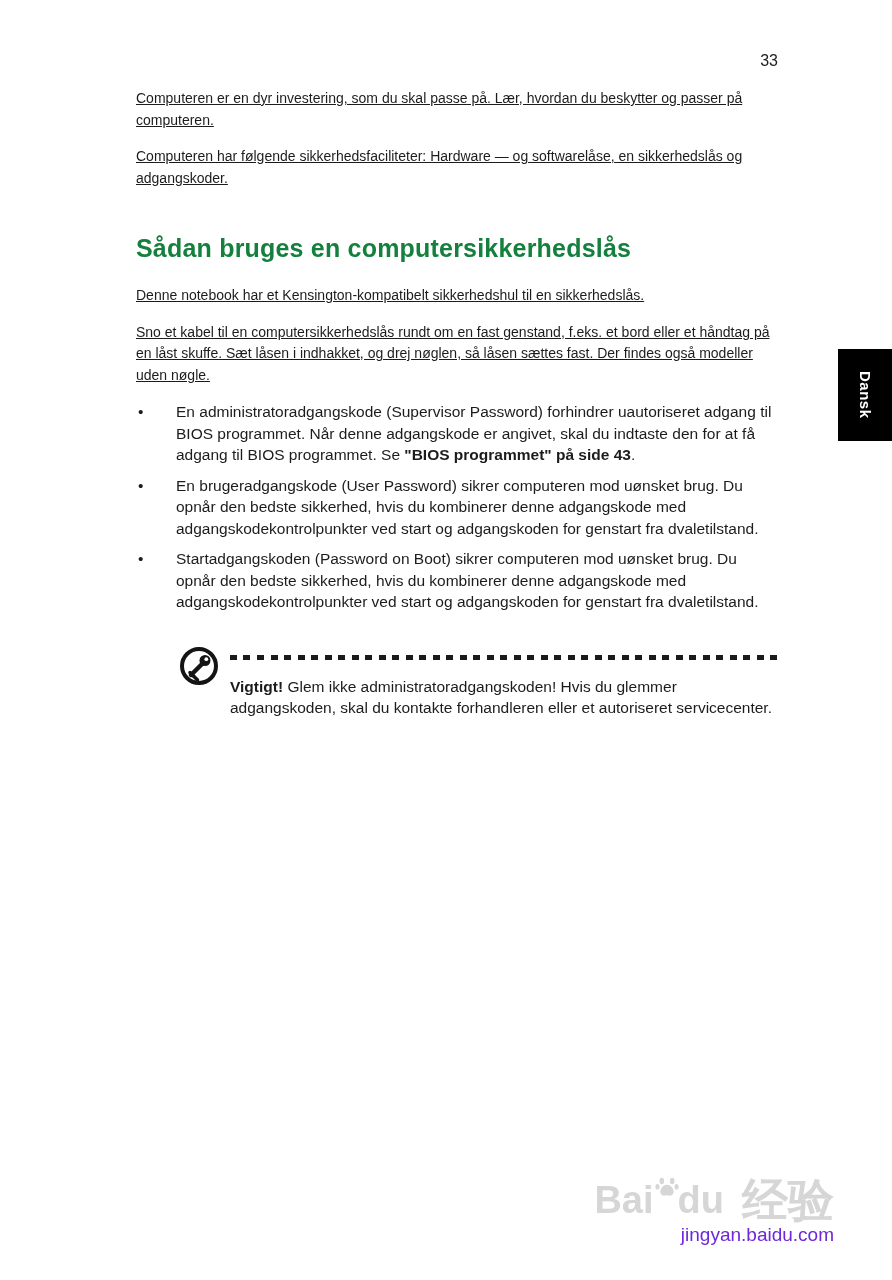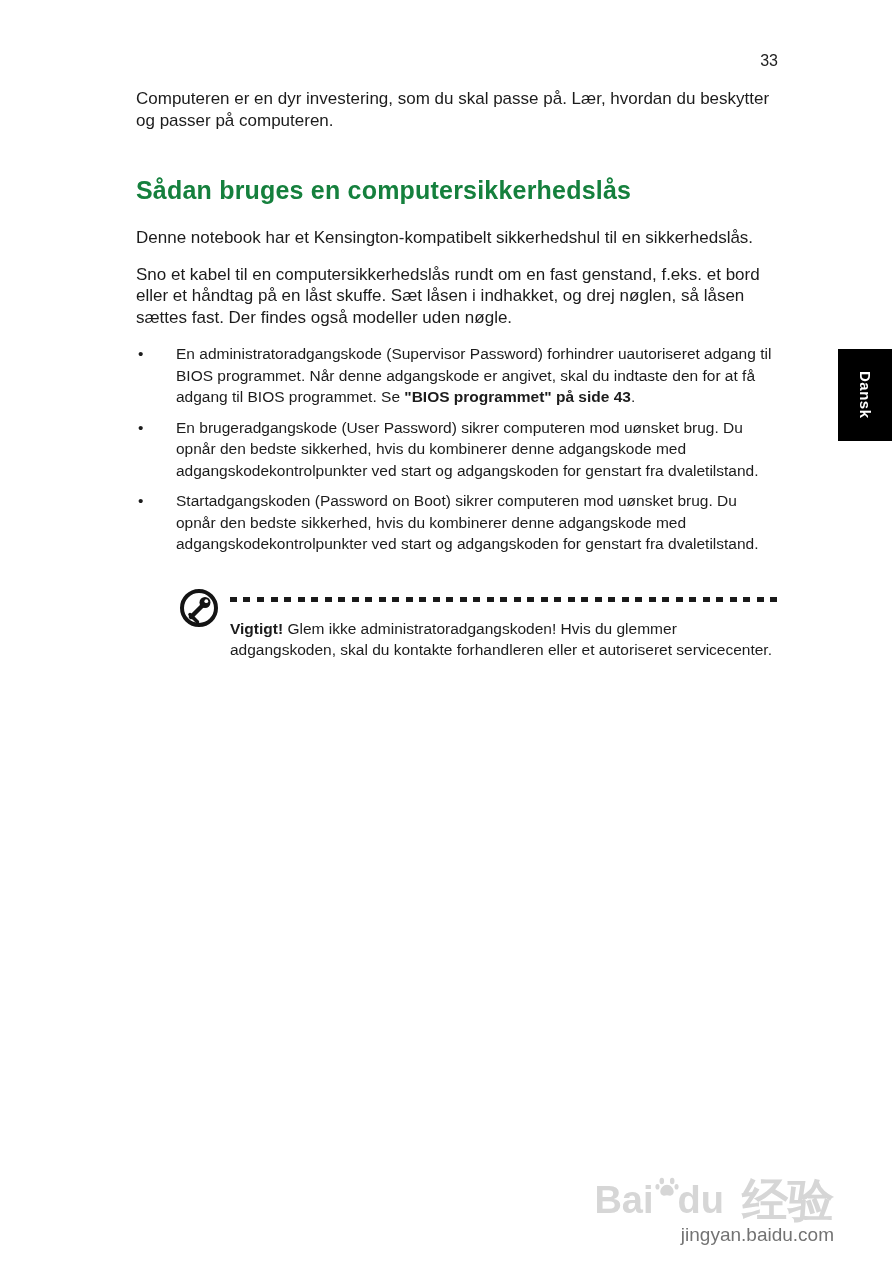--- a/index.html
+++ b/index.html
@@ -23,22 +23,23 @@
     font-size: 34px; line-height: 40px; font-weight: 700;
     color: #121212; margin-top: 20px; margin-bottom: 26px;
     letter-spacing: 0.2px;
   }
   h2 {
     font-size: 25px; line-height: 30px; font-weight: 700;
     color: #15803d; margin-top: 44px; margin-bottom: 22px;
     letter-spacing: 0.2px;
   }
   p.body {
-    font-size: 17px; line-height: 21.5px; margin-bottom: 15px;
+    font-size: 14px; line-height: 21.5px; margin-bottom: 15px;
     color: #1c1c1c;
+    text-decoration: underline;
   }
   .bullets { margin-top: 10px; }
   .bullet-row { display: flex; margin-bottom: 9px; }
   .bullet-row .marker {
     width: 40px; flex: 0 0 40px; font-size: 15.5px; line-height: 21.5px;
     padding-left: 2px;
   }
   .bullet-row .bullet-text {
     flex: 1; font-size: 15.5px; line-height: 21.5px;
   }
@@ -68,33 +69,34 @@
     position: absolute; right: 58px; bottom: 34px;
     color: #d6d6d6; text-align: right; user-select: none;
   }
   .wm-brand {
     display: flex; align-items: flex-end; 
     font-size: 38px; font-weight: 700; line-height: 40px; gap: 2px;
     color: #d6d6d6;
   }
   .wm-brand .paw { position: relative; top: -12px; margin: 0 -4px 0 -2px; }
   .wm-cn { font-size: 46px; font-weight: 700; margin-left: 16px; }
-  .wm-url { font-size: 19px; color: #737373; margin-top: 4px; }
+  .wm-url { font-size: 19px; color: #6d28d9; margin-top: 4px; }
 </style>
 </head>
 <body>
 
 <div class="page">
 
   <div class="content">
 
     <span class="page-number">33</span>
 
 
     <p class="body">Computeren er en dyr investering, som du skal passe på. Lær, hvordan du beskytter og passer på computeren.</p>
+    <p class="body">Computeren har følgende sikkerhedsfaciliteter: Hardware — og softwarelåse, en sikkerhedslås og adgangskoder.</p>
 
     <h2>Sådan bruges en computersikkerhedslås</h2>
 
     <p class="body">Denne notebook har et Kensington-kompatibelt sikkerhedshul til en sikkerhedslås.</p>
     <p class="body">Sno et kabel til en computersikkerhedslås rundt om en fast genstand, f.eks. et bord eller et håndtag på en låst skuffe. Sæt låsen i indhakket, og drej nøglen, så låsen sættes fast. Der findes også modeller uden nøgle.</p>
 
 
 
     <div class="bullets">
 

